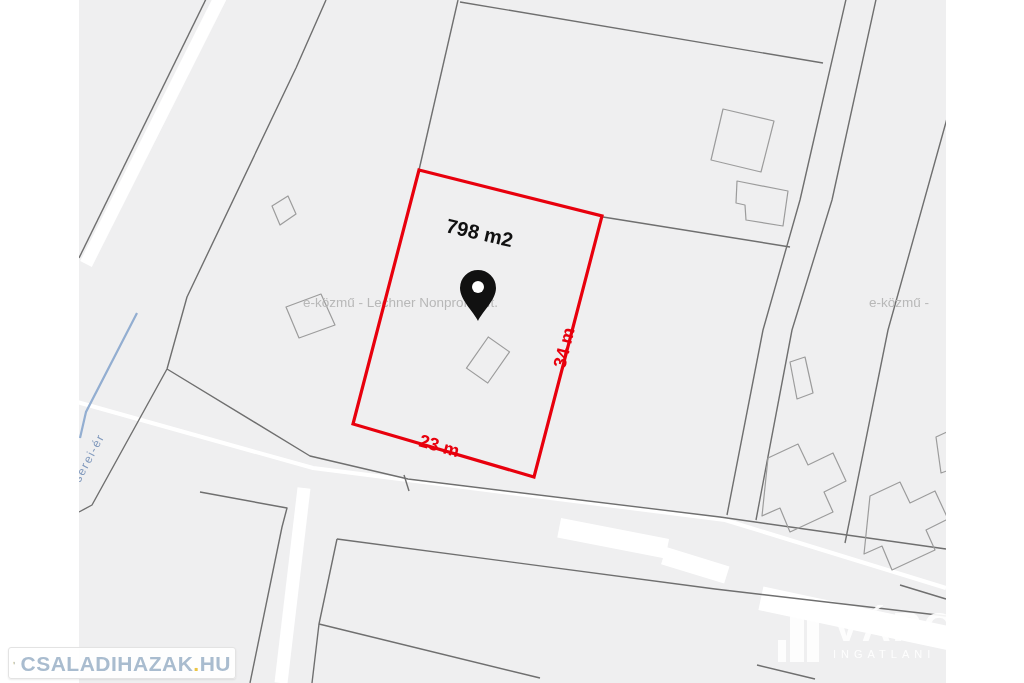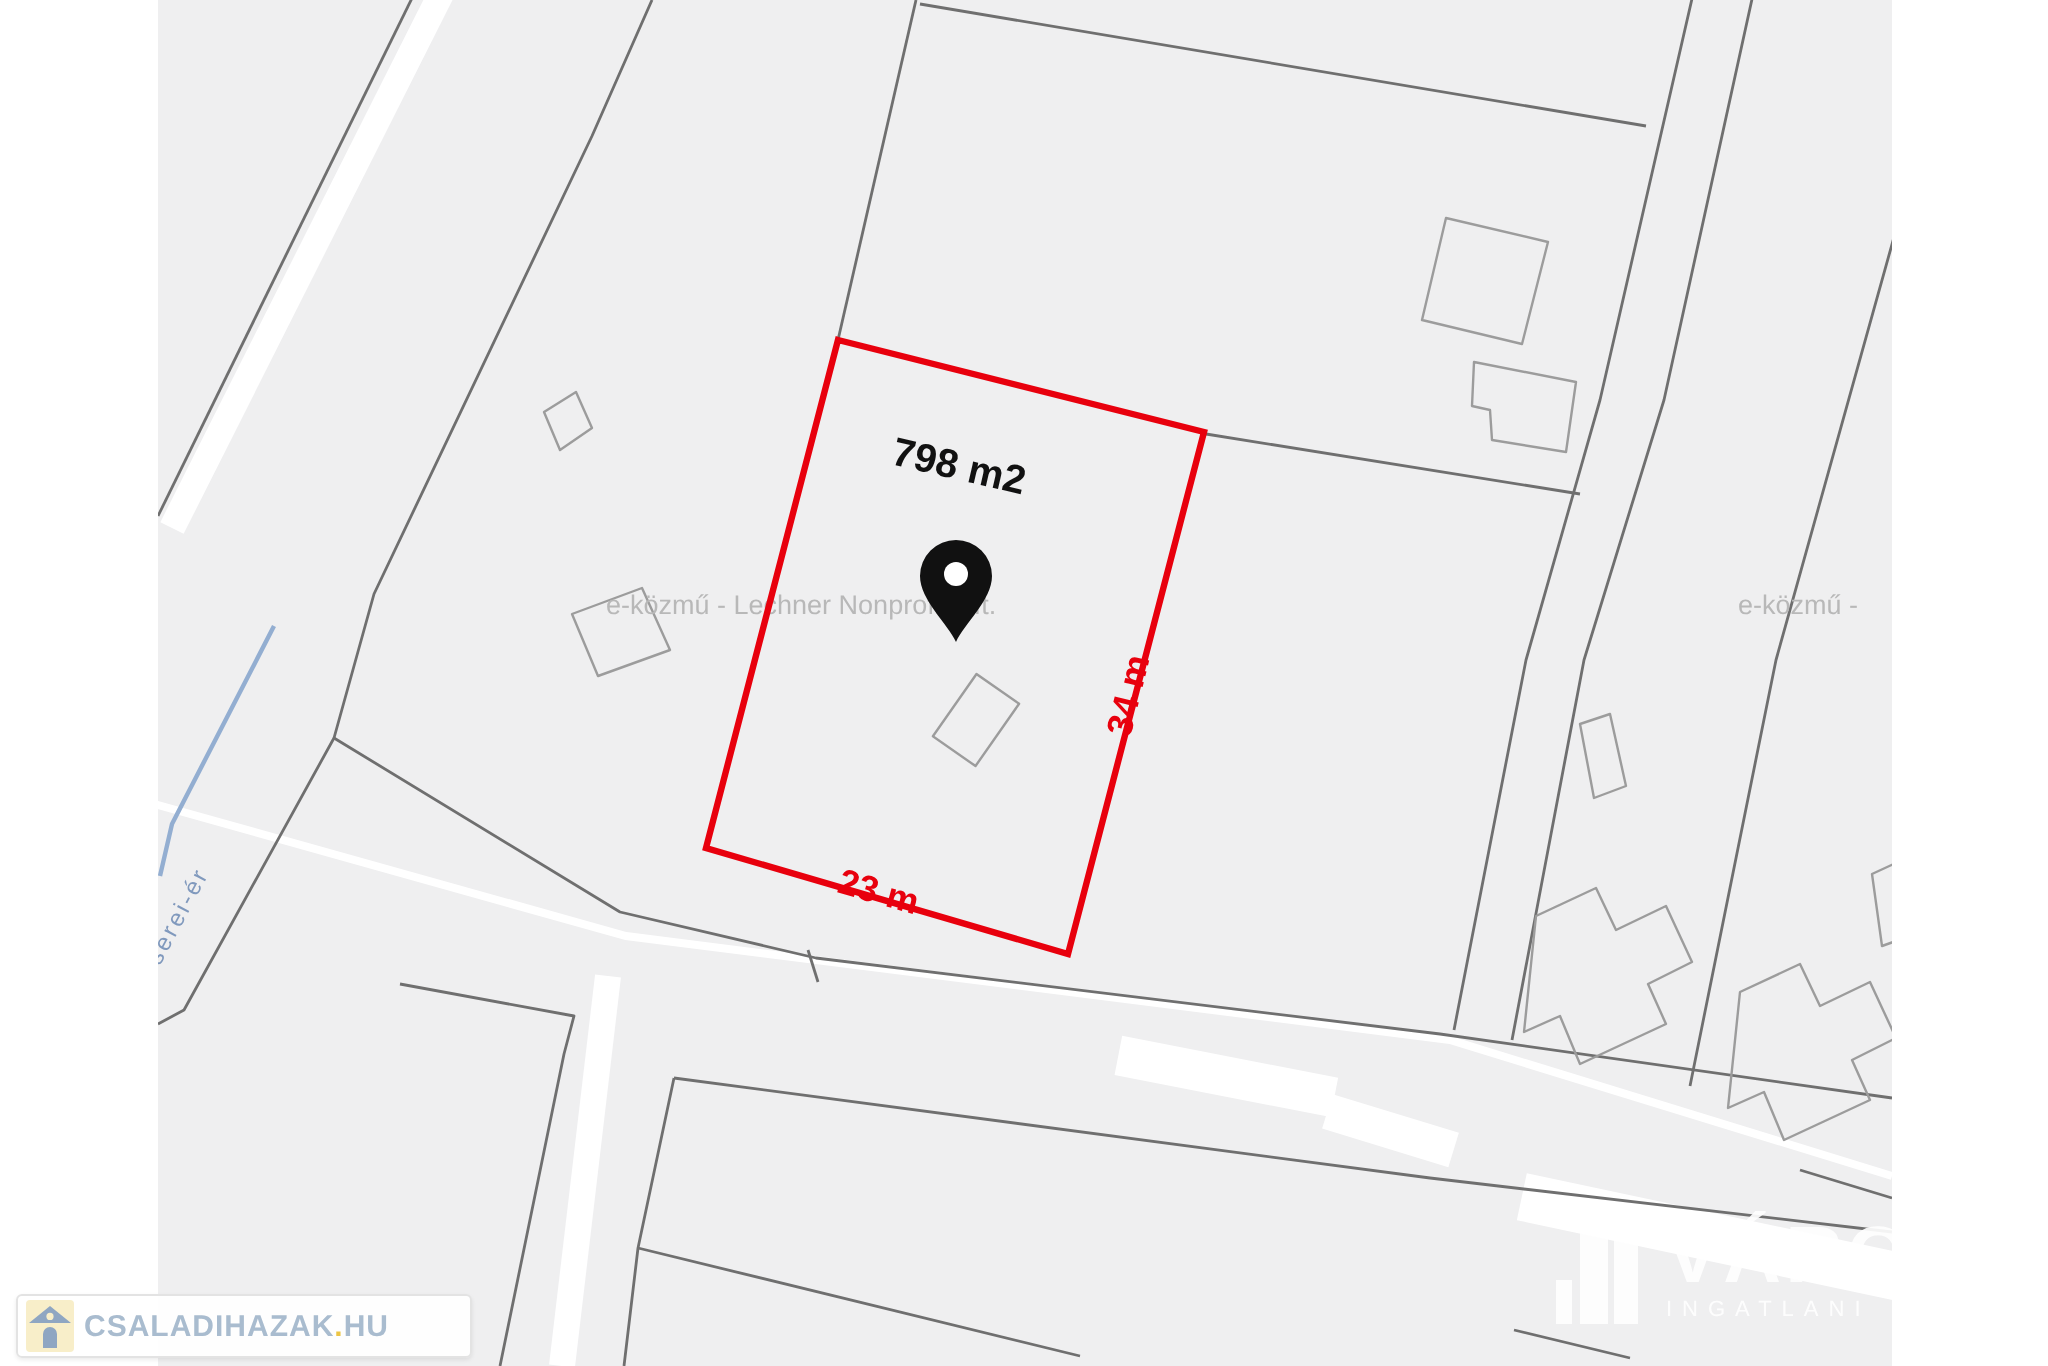--- a/index.html
+++ b/index.html
@@ -3,21 +3,21 @@
 <meta charset="utf-8">
 <style>
   html,body{margin:0;padding:0;background:#fff;}
   .stage{position:relative;width:1024px;height:683px;overflow:hidden;background:#fff;
          font-family:"Liberation Sans", sans-serif;}
   svg text{font-family:"Liberation Sans", sans-serif;}
   .logo-box{position:absolute;left:8px;top:647px;width:228px;height:32px;
             background:rgba(255,255,255,.93);border:1px solid #e3e3e3;border-radius:3px;
             box-shadow:0 1px 2px rgba(0,0,0,.08);display:flex;align-items:center;
             padding:0 4px;box-sizing:border-box;gap:5px;}
-  .logo-text{font-weight:bold;font-size:15px;letter-spacing:.5px;line-height:1;
+  .logo-text{font-weight:bold;font-size:21px;letter-spacing:.5px;line-height:1;
              white-space:nowrap;color:#a9bccf;}
   .logo-text .dot{color:#ecc545;}
 </style>
 </head>
 <body>
 
 <div class="stage">
 
 <svg width="1024" height="683" viewBox="0 0 1024 683">
 

